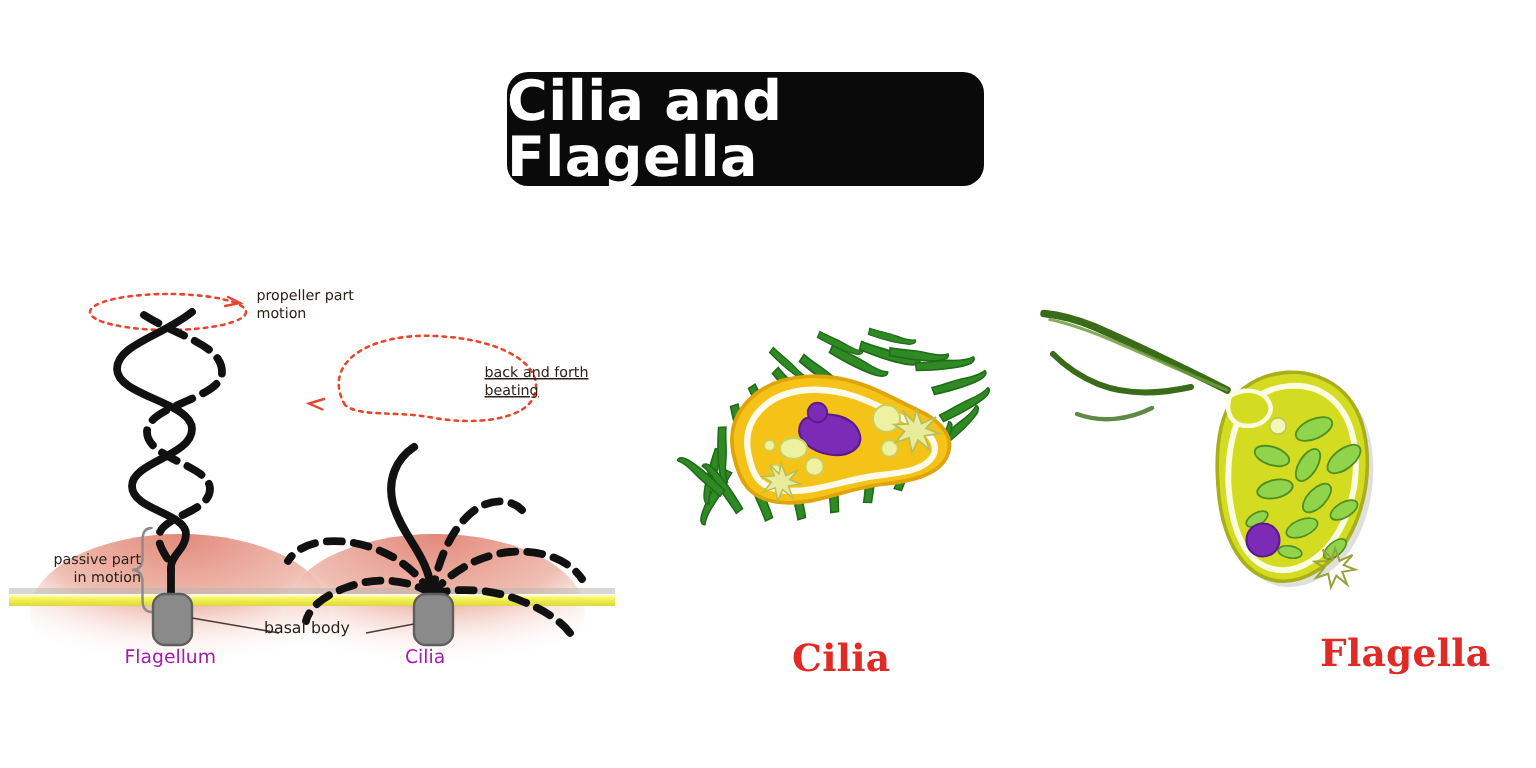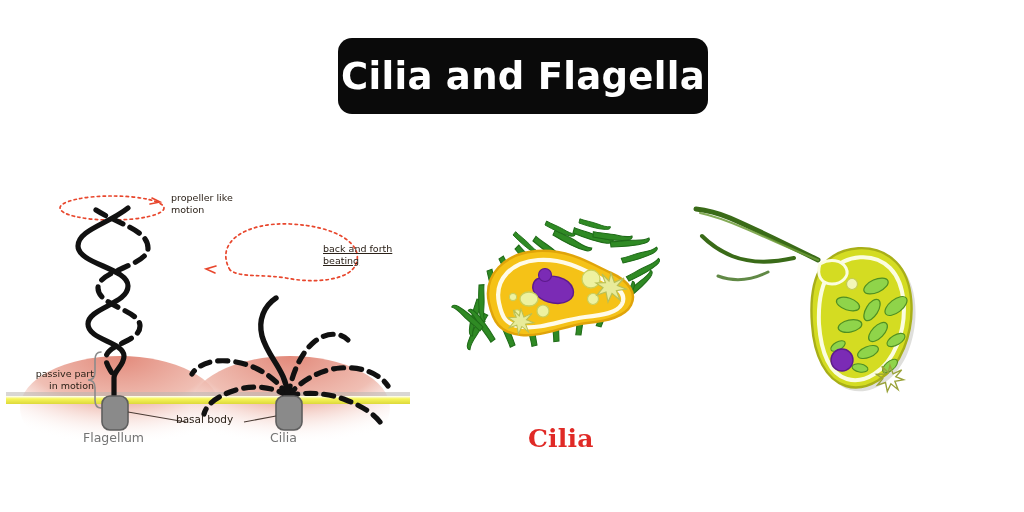--- a/index.html
+++ b/index.html
@@ -4,37 +4,37 @@
 <style>
   html,body{margin:0;padding:0;}
   body{
     width:1024px;height:512px;background:#ffffff;
     font-family:"Liberation Sans",sans-serif;overflow:hidden;position:relative;
   }
   #stage{position:absolute;inset:0;width:1024px;height:512px;}
 
   
   .title-pill{
-    position:absolute;left:338px;top:38px;width:370px;height:76px;
+    position:absolute;left:338px;top:48px;width:318px;height:76px;
     background:#0a0a0a;border-radius:14px;
     display:flex;align-items:center;justify-content:center;
   }
   .title-text{
     color:#ffffff;font-family:"DejaVu Sans",sans-serif;font-weight:bold;
     font-size:37px;letter-spacing:.3px;line-height:1;
   }
 
   
   .anno{
     position:absolute;font-family:"DejaVu Sans",sans-serif;
     font-size:9.5px;color:#2b2118;line-height:1.25;white-space:pre-line;
   }
   .organ-label{
     position:absolute;font-family:"DejaVu Sans",sans-serif;
-    font-size:12.5px;color:#737373;text-align:center;
+    font-size:12.5px;color:#a21caf;text-align:center;
   }
   .red-cap{
     position:absolute;font-family:"DejaVu Serif",serif;font-weight:bold;
     font-size:25px;color:#e02a26;letter-spacing:.2px;
   }
 
   svg{display:block;overflow:visible;}
   .panel{position:absolute;}
 </style>
 </head>
@@ -98,21 +98,21 @@
       <path d="M288 236 C 304 232, 326 232, 346 240 C 362 246, 374 254, 380 262" fill="none" stroke="#111111" stroke-width="5.2" stroke-linecap="round" stroke-dasharray="10 8"></path>
 
       <path d="M288 236 C 286 210, 268 198, 262 176 C 258 160, 264 146, 276 138" fill="none" stroke="#111111" stroke-width="5.4" stroke-linecap="round"></path>
 
       <rect x="276" y="236" width="26" height="34" rx="8" fill="#8a8a8a" stroke="#5e5e5e" stroke-width="1.6"></rect>
 
       <path d="M128 252 L 186 262" fill="none" stroke="#4a3b34" stroke-width="1.1"></path>
       <path d="M276 256 L 244 262" fill="none" stroke="#4a3b34" stroke-width="1.1"></path>
     </svg>
 
-    <div class="anno" style="left:171px;top:32px;">propeller like
+    <div class="anno" style="left:171px;top:32px;">propeller part
 motion</div>
     <div class="anno" style="left:323px;top:83px;text-decoration:underline;">back and forth
 beating</div>
     <div class="anno" style="left:28px;top:192px;text-align:right;width:66px;margin-top:16px;">passive part
 in motion</div>
     <div class="anno" style="left:176px;top:253px;font-size:10.5px;">basal body</div>
     <div class="organ-label" style="left:83px;top:270px;">Flagellum</div>
     <div class="organ-label" style="left:270px;top:270px;">Cilia</div>
   </div>
 
@@ -270,14 +270,15 @@
 
       <circle cx="152" cy="160" r="11" fill="#7b2bb5" stroke="#5d1a8c" stroke-width="1.4"></circle>
 
       <circle cx="162" cy="84" r="5.5" fill="#f3f7b8" stroke="#c3ca55" stroke-width="1.2"></circle>
 
       <g transform="translate(200,178) scale(.9)">
         <path d="M0 -14 L3.4 -4.6 L13 -9 L6.4 -1.4 L15 2 L5.4 3.6 L9 13 L1 6.4 L-3 15 L-5 5 L-14 8 L-8 0.6 L-15 -4 L-5.6 -4.4 L-9 -13 L-2 -6 Z" fill="none" stroke="#9aa33a" stroke-width="1.5"></path>
       </g>
     </svg>
   </div>
+  <div class="red-cap" style="left:880px;top:421px;">Flagella</div>
 
 </div>
 
 </body></html>

